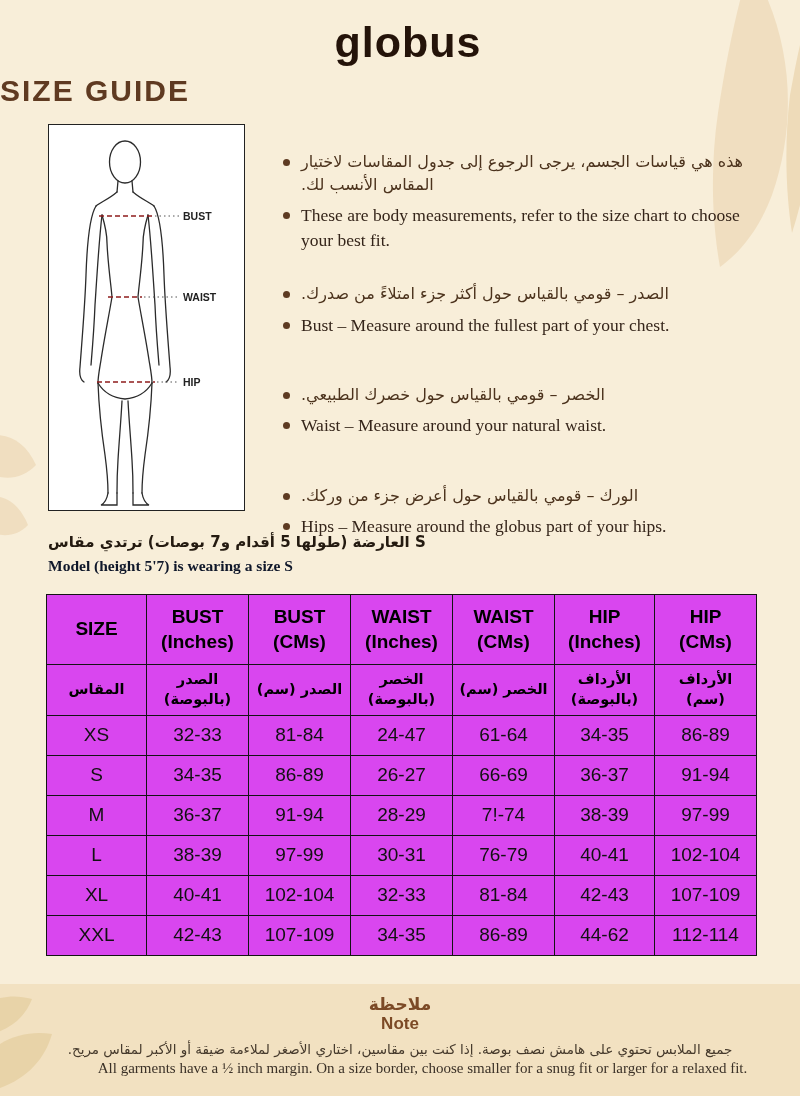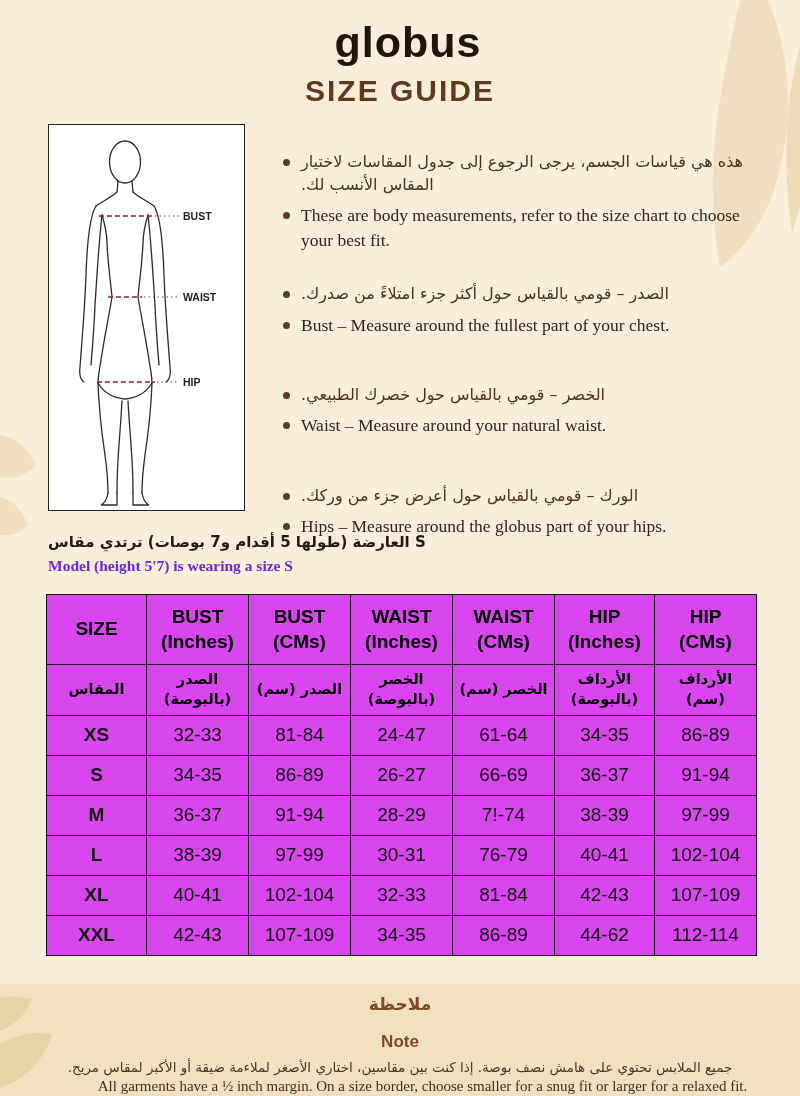--- a/index.html
+++ b/index.html
@@ -11,21 +11,21 @@
   }
   .deco { position:absolute; z-index:0; }
   .z { position:absolute; z-index:1; }
 
   .logo {
     top:18px; left:8px; width:100%; text-align:center;
     font-family:Liberation Sans, sans-serif; font-weight:700;
     font-size:43px; color:#241309; letter-spacing:1px;
   }
   .title {
-    top:74px; left:0; width:100%; text-align:center;
+    top:74px; left:0; width:100%; 
     font-weight:700; font-size:30px; color:#5f3a21; letter-spacing:2px;
   }
 
   .figure-box {
     left:48px; top:124px; width:197px; height:387px;
     background:#ffffff; border:1.4px solid #222222;
   }
   .figure-box svg { display:block; }
 
   .bullets { left:283px; top:150px; width:482px; }
@@ -46,49 +46,49 @@
     font-size:17.5px; color:#35251a; line-height:1.4;
   }
 
   .model-note { left:48px; top:531px; }
   .mn-ar {
     font-family:"DejaVu Sans", sans-serif; font-size:15px;
     color:#241a10; font-weight:700; line-height:1.5;
   }
   .mn-en {
     font-family:"Liberation Serif", serif; font-size:15.5px;
-    color:#6d28d9; font-weight:700; line-height:1.5;
+    color:#0f172a; font-weight:700; line-height:1.5;
   }
 
   table.size-table {
     position:absolute; z-index:1; left:46px; top:594px; width:710px;
     border-collapse:collapse; background:#d946ef; table-layout:fixed;
   }
   .size-table th, .size-table td {
     border:1.6px solid #141414; text-align:center; vertical-align:middle;
   }
   .size-table th.en-head {
     font-size:19px; font-weight:700; color:#000;
     padding:10px 2px; line-height:1.3;
   }
   .size-table th.ar-head {
     font-family:"DejaVu Sans", sans-serif; direction:rtl;
     font-size:14.5px; font-weight:700; color:#000;
     padding:5px 6px; line-height:1.35;
   }
   .size-table td { font-size:19px; color:#111; height:40px; padding:0 2px; }
-  .size-table td.size-cell { font-weight:700; }
+  .size-table td.size-cell { font-weight:400; }
 
   .note-band {
     left:0; top:984px; width:800px; height:112px;
     background:#f2e1c1; text-align:center; padding-top:10px;
   }
   .note-band > div { position:relative; z-index:1; }
   .nt-ar { direction:rtl; font-family:"DejaVu Sans", sans-serif; font-size:17px; font-weight:700; color:#7c4a26; }
-  .nt-en { font-size:17px; font-weight:700; color:#7c4a26; margin-top:18px; }
+  .nt-en { font-size:17px; font-weight:700; color:#7c4a26; margin-top:0; }
   .nb-ar { direction:rtl; font-family:"DejaVu Sans", sans-serif; font-size:13.5px; color:#45392b; margin-top:7px; }
   .nb-en { font-family:"Liberation Serif", serif; font-size:15px; color:#3b3127; margin-top:3px;padding-left:45px; }
   .band-leaf { position:absolute; left:-18px; bottom:0; z-index:0; }
 </style>
 </head>
 <body>
 
 <div class="page">
 
   <svg class="deco" style="right:-10px; top:-15px;" width="210" height="290" viewBox="0 0 210 290">

